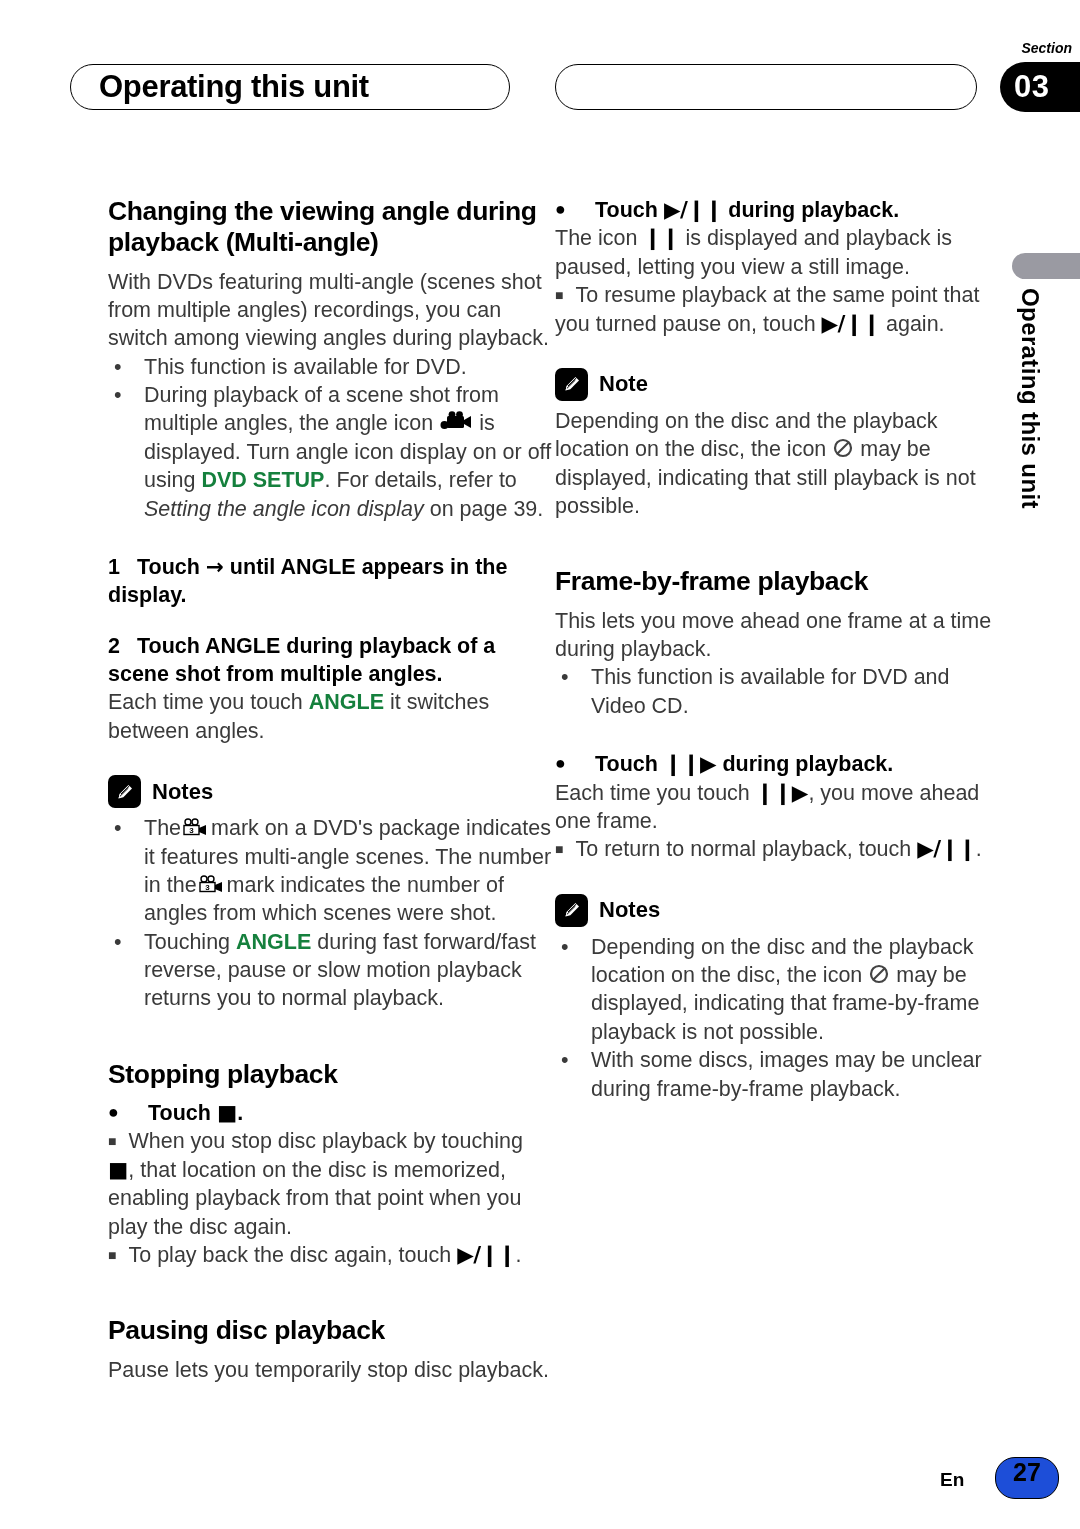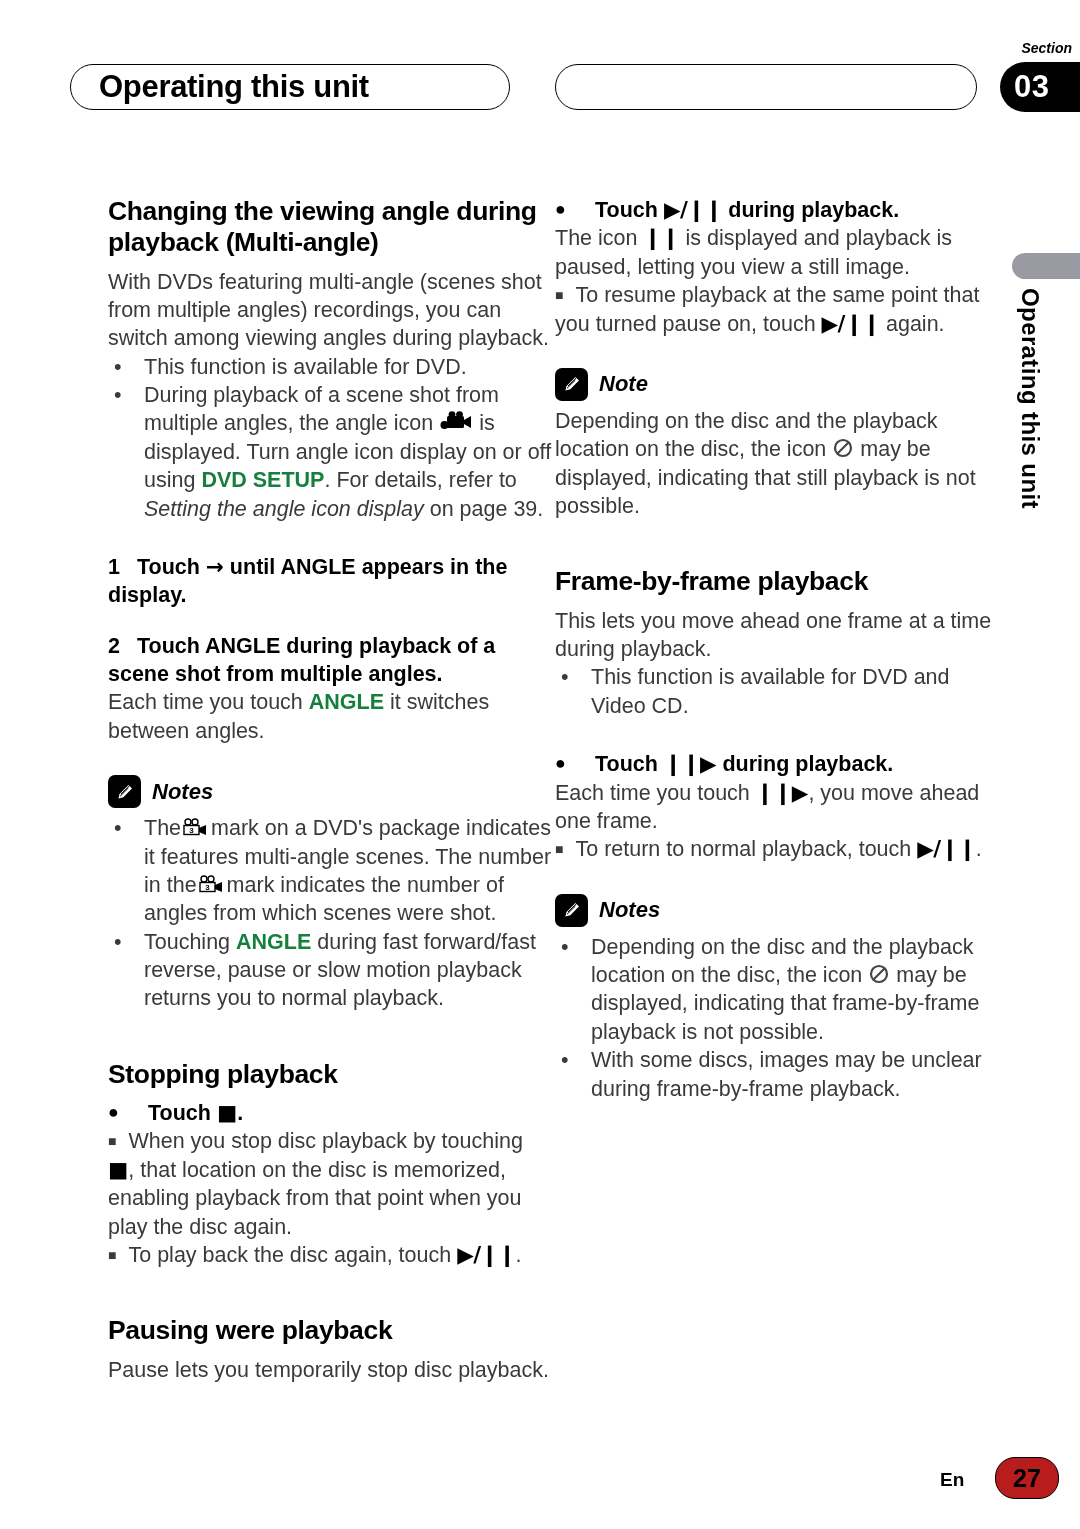--- a/index.html
+++ b/index.html
@@ -88,21 +88,21 @@
 
   
   .sq{font-size:21.5px;line-height:1.32;color:#3a3a3a;text-indent:0;}
   .sq .mk{font-size:14px;vertical-align:2px;padding-right:12px;}
 
   
   .step{font-size:21.5px;line-height:1.32;font-weight:bold;color:#000;}
   .step .n{padding-right:17px;}
 
   
-  .notehdr{display:flex;align-items:center;margin:0 0 6px 0;font-style:italic;}
+  .notehdr{display:flex;align-items:center;margin:0 0 6px 0;}
   .note-ic{
     width:33px;height:33px;background:#000;border-radius:7px;
     display:flex;align-items:center;justify-content:center;
     margin-right:11px;flex:0 0 auto;
   }
   .note-ic svg{display:block;}
   .note-lbl{font-size:22px;font-weight:bold;color:#000;}
 
   b,strong{color:#15803d;font-weight:bold;}
   i,em{font-style:italic;}
@@ -110,22 +110,22 @@
   
   .gl{font-family:"DejaVu Sans",sans-serif;color:#000;font-weight:bold;}
   .gl-play{letter-spacing:-0.5px;}
   .icn{display:inline-block;vertical-align:-3px;}
 
   
   .footer{position:absolute;left:0;top:1455px;width:856px;height:60px;}
   .f-en{position:absolute;left:940px;top:14px;font-size:19px;font-weight:bold;color:#000;}
   .f-pg{
     position:absolute;left:995px;top:2px;width:62px;height:40px;
-    border:1.8px solid #000;border-radius:20px;background:#b91c1c;
-    display:flex;align-items:center;justify-content:center;
+    border:1.8px solid #000;border-radius:20px;background:#1d4ed8;
+    display:flex;align-items:flex-start;justify-content:center;
   }
   .f-pg span{font-size:25px;font-weight:bold;color:#000;}
 </style>
 </head>
 <body>
 
 <div class="page">
 
   <div class="hdr">
     <div class="hdr-pill left">
@@ -259,21 +259,21 @@
     <p class="sq">
       <span class="mk">■</span><span>When you stop disc playback by touching</span>
       <span class="gl">■</span><span>, that location on the disc is memorized, enabling playback from that point when you play the disc again.</span>
     </p>
 
     <p class="sq">
       <span class="mk">■</span><span>To play back the disc again, touch</span>
       <span class="gl gl-play">▶/❙❙</span><span>.</span>
     </p>
 
-    <h2 class="sec gap-lg">Pausing were playback</h2>
+    <h2 class="sec gap-lg">Pausing disc playback</h2>
     <p class="body">Pause lets you temporarily stop disc playback.</p>
 
   </div>
 
   <div class="col right">
 
     <p class="pb">
       <span class="mk">●</span>
       <span class="tx">
         <span>Touch</span>

